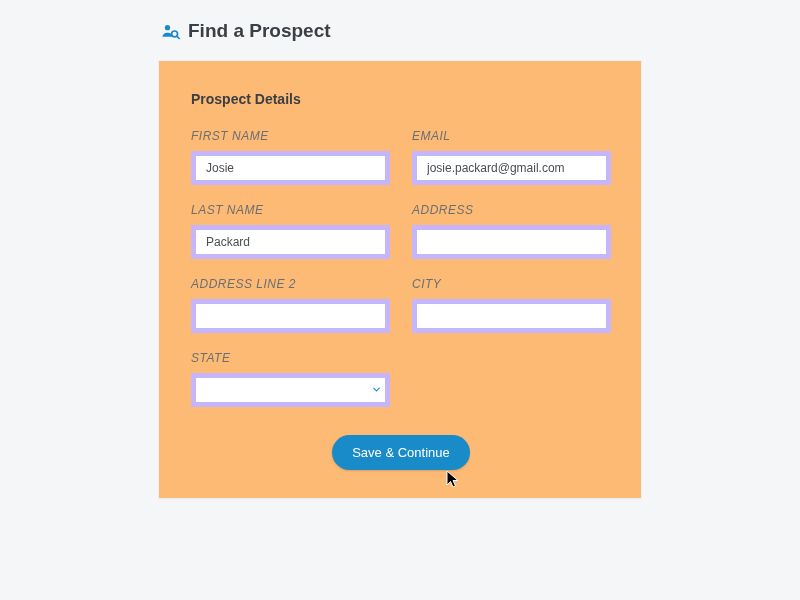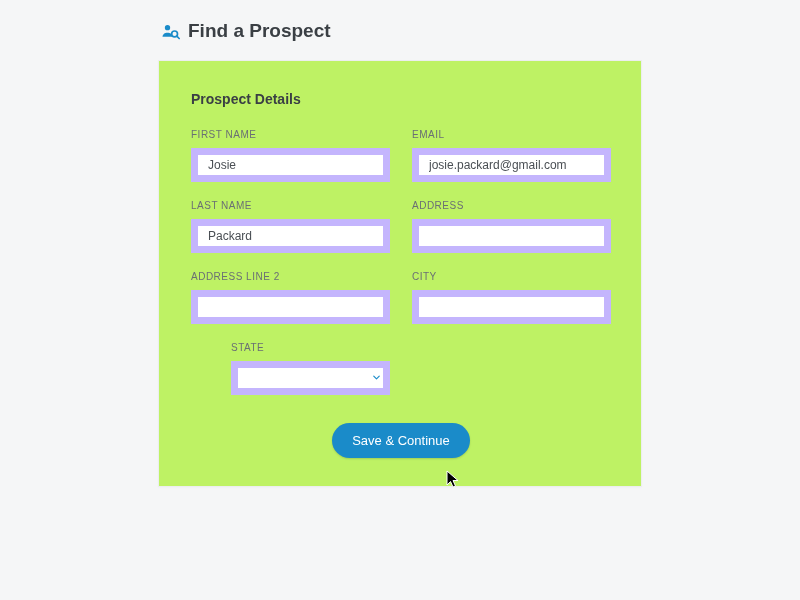--- a/index.html
+++ b/index.html
@@ -26,21 +26,21 @@
       width: 20px;
       height: 20px;
       margin-right: 8px;
     }
     .header-title {
       font-size: 19px;
       font-weight: 600;
       color: #3a3f44;
     }
     .card {
-      background: #bef264;
+      background: #fdba74;
       width: 484px;
       margin-left: 158px;
       padding: 30px 30px 28px 32px;
       border: 1px solid #eceeef;
       box-shadow: 0 1px 2px rgba(0,0,0,0.02);
     }
     .section-title {
       font-size: 14px;
       font-weight: 600;
       color: #3a3f44;
@@ -50,49 +50,49 @@
       display: grid;
       grid-template-columns: 1fr 1fr;
       column-gap: 22px;
       row-gap: 18px;
     }
     .field {
       display: flex;
       flex-direction: column;
     }
     .field-label {
-      font-size: 10px;
+      font-size: 12px;
       letter-spacing: 0.5px;
       font-weight: 500;
       color: #6a6f74;
       margin-bottom: 8px;
+      font-style: italic;
     }
     .field-input {
-      border: 7px solid #c4b5fd;
+      border: 5px solid #c4b5fd;
       height: 34px;
       padding: 0 10px;
       font-size: 12px;
       color: #4a4f54;
       outline: none;
       background: #fff;
     }
     .field-input::placeholder {
       color: #b8bcbf;
     }
     .state-zip {
       display: flex;
       gap: 16px;
     }
     .state-zip .sub-field {
       display: flex;
       flex-direction: column;
     }
     .state-zip .sub-field:first-child {
       flex: 0 0 80px;
-      margin-left: 40px;
     }
     .state-zip .sub-field:last-child {
       flex: 1;
     }
     .select-wrap {
       position: relative;
       display: flex;
       align-items: center;
     }
     .select-wrap .field-input {

